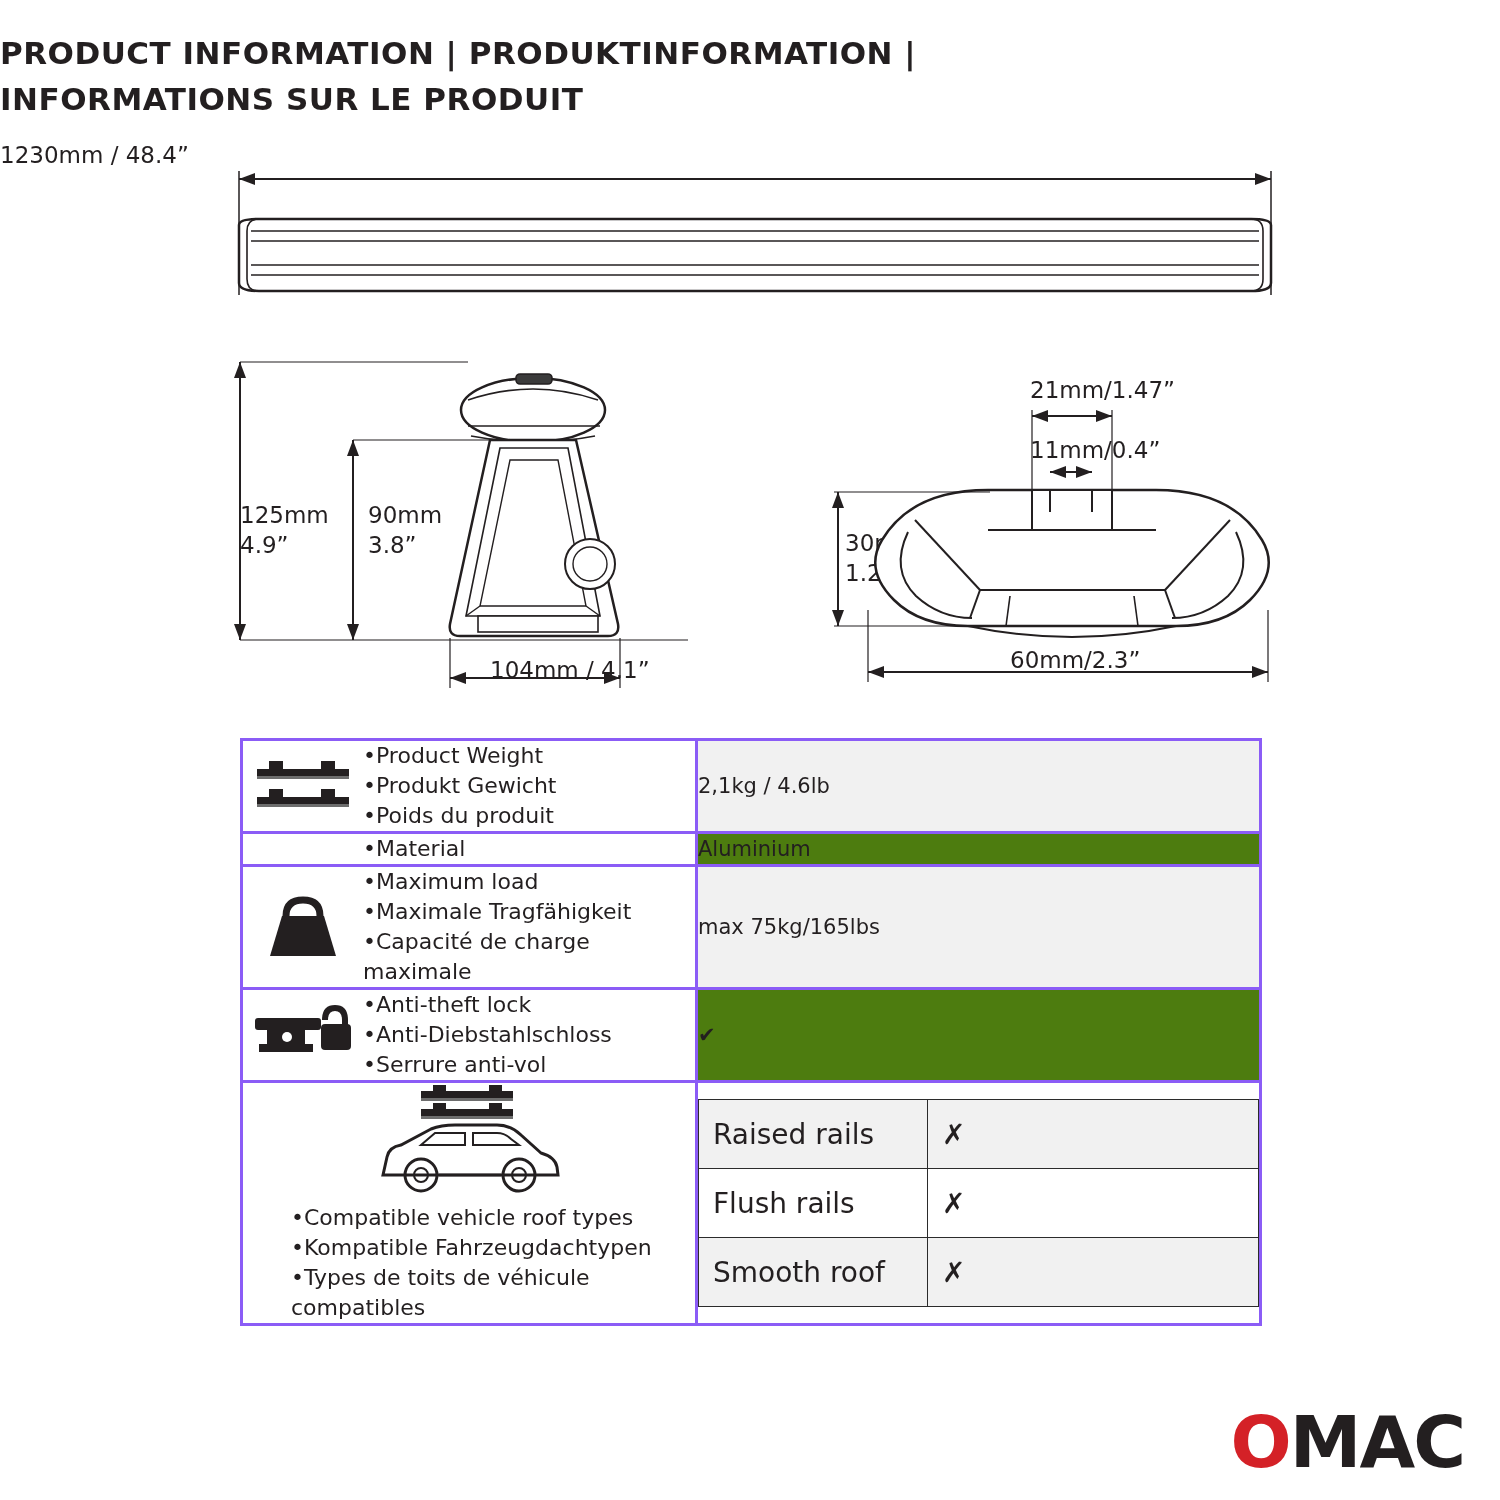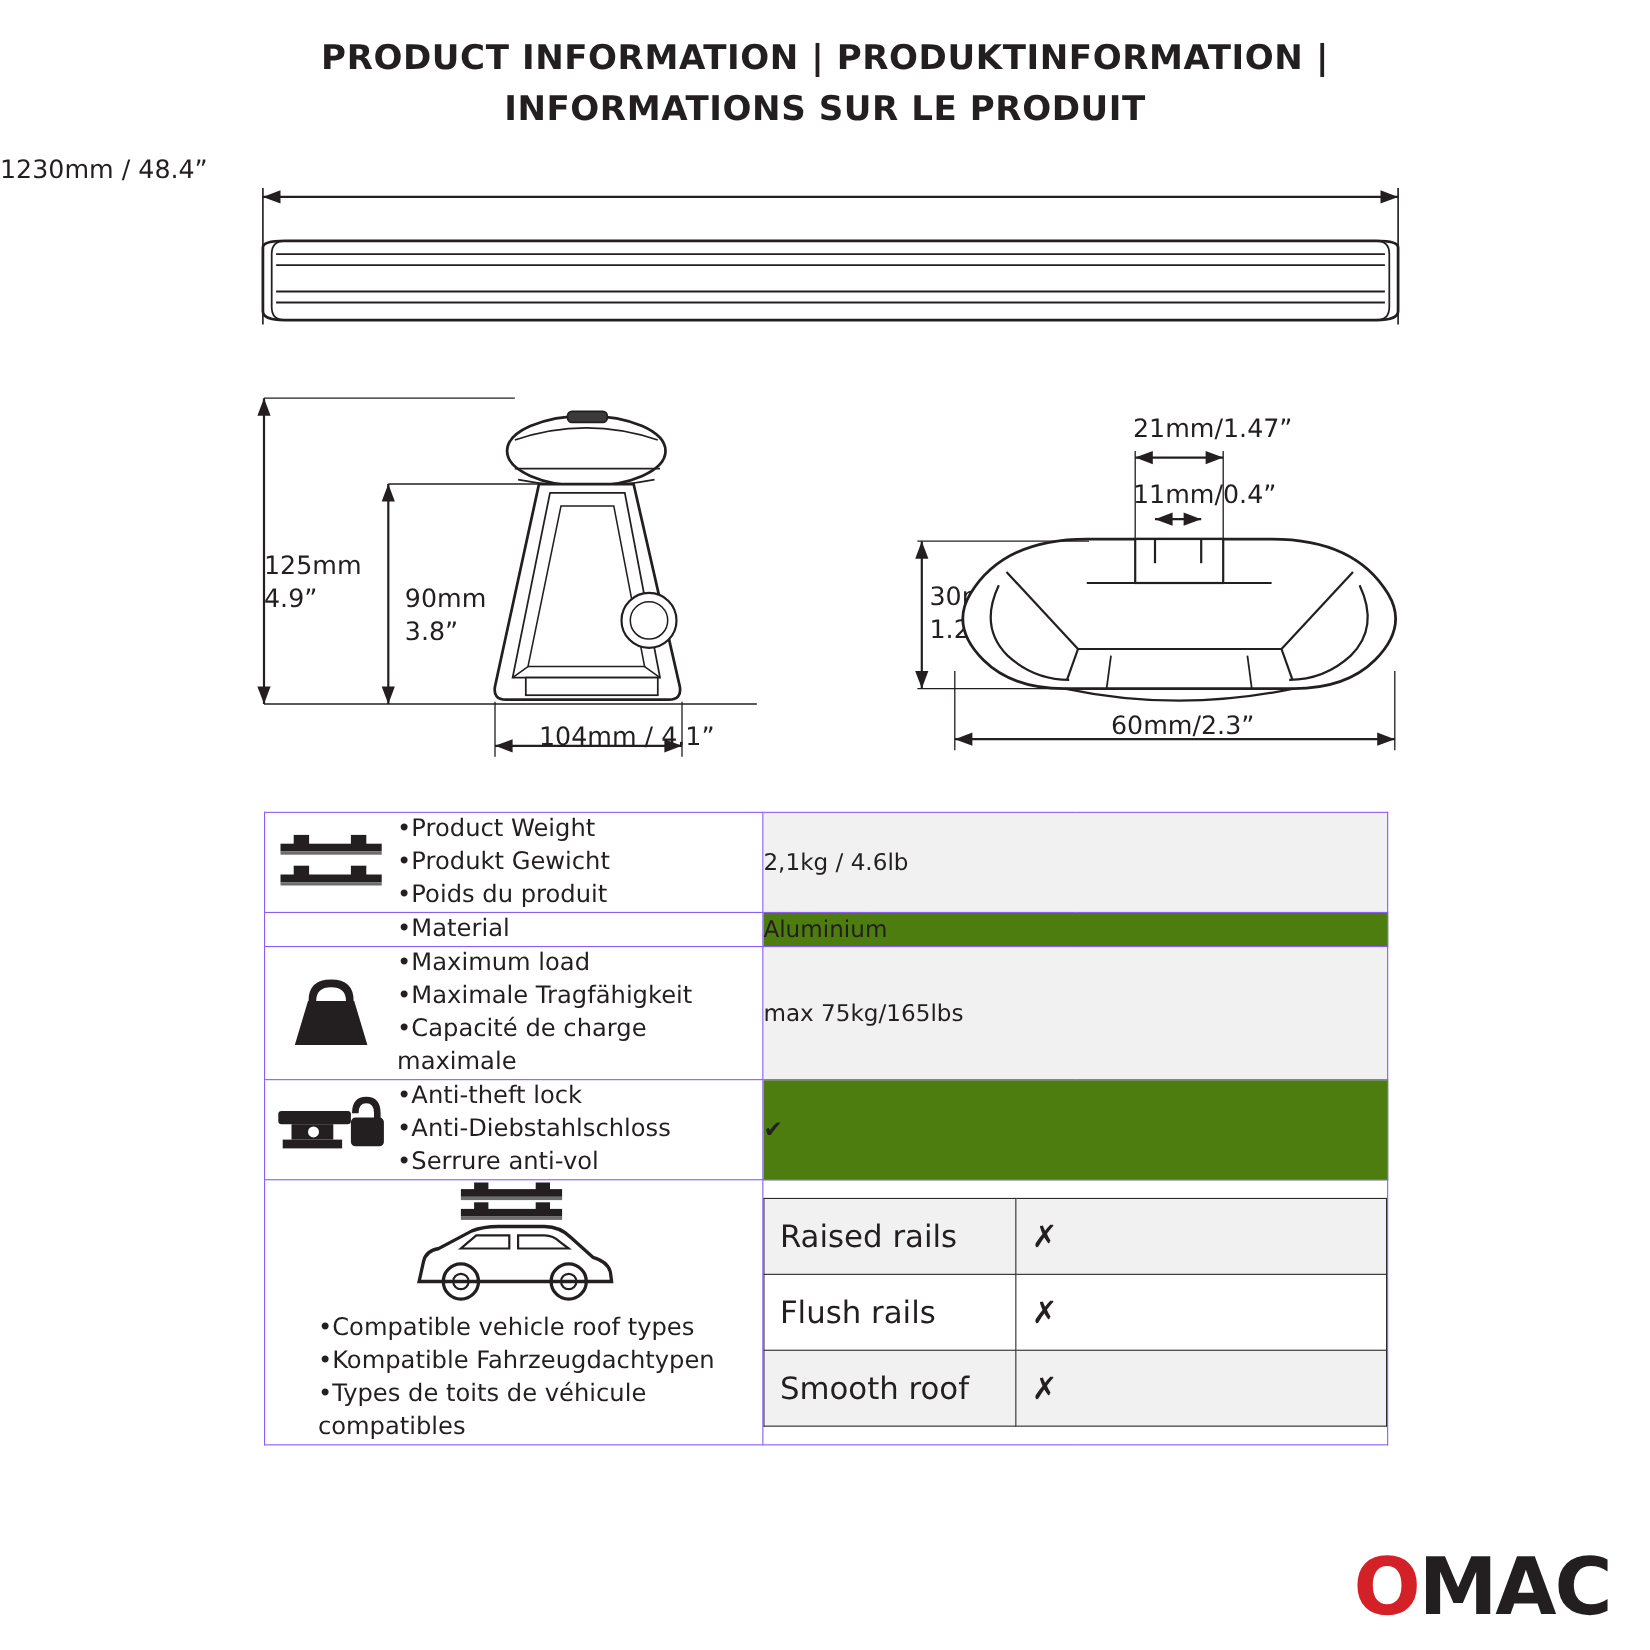--- a/index.html
+++ b/index.html
@@ -19,21 +19,21 @@
     position: absolute;
     inset: 0;
   }
 
   
   .title-block {
     position: absolute;
     top: 30px;
     left: 0;
     width: 1500px;
-    text-align: center;
+    text-align: left;
   }
   .title-line {
     font-size: 31px;
     font-weight: bold;
     letter-spacing: 0.5px;
     line-height: 46px;
     color: #231f20;
   }
 
   
@@ -53,21 +53,21 @@
   
   .spec-table {
     position: absolute;
     left: 240px;
     top: 738px;
     width: 1022px;
     border-collapse: collapse;
     table-layout: fixed;
   }
   .spec-table td {
-    border: 1px solid #8b5cf6;
+    border: 3px solid #8b5cf6;
     vertical-align: middle;
     font-size: 21px;
     color: #231f20;
     padding: 0;
   }
   .label-cell {
     width: 452px;
   }
   .value-cell {
     background: #f1f1f1;
@@ -170,21 +170,21 @@
     <path d="M14,60 Q14,54 34,54 L1026,54 Q1046,54 1046,60 L1046,118 Q1046,126 1026,126 L34,126 Q14,126 14,118 Z" fill="#ffffff" stroke="#231f20" stroke-width="2.5"></path>
     <line x1="26" y1="66" x2="1034" y2="66" stroke="#231f20" stroke-width="1.6"></line>
     <line x1="26" y1="76" x2="1034" y2="76" stroke="#231f20" stroke-width="1.6"></line>
     <line x1="26" y1="100" x2="1034" y2="100" stroke="#231f20" stroke-width="1.6"></line>
     <line x1="26" y1="110" x2="1034" y2="110" stroke="#231f20" stroke-width="1.6"></line>
 
     <path d="M34,54 Q22,54 22,66 L22,114 Q22,126 34,126" fill="none" stroke="#231f20" stroke-width="1.6"></path>
     <path d="M1026,54 Q1038,54 1038,66 L1038,114 Q1038,126 1026,126" fill="none" stroke="#231f20" stroke-width="1.6"></path>
   </svg>
 
-  <div class="dim" style="left:368px; top:500px;margin-top:30px;">90mm
+  <div class="dim" style="left:368px; top:500px;">90mm
 3.8”</div>
   <div class="dim" style="left:240px; top:500px;">125mm
 4.9”</div>
   <div class="dim" style="left:490px; top:655px;">104mm / 4.1”</div>
 
   <svg class="draw" style="left:228px; top:348px;" width="480" height="345" viewBox="0 0 480 345">
 
     <line x1="12" y1="14" x2="12" y2="292" stroke="#231f20" stroke-width="2"></line>
     <polygon points="12,14 6,30 18,30" fill="#231f20"></polygon>
     <polygon points="12,292 6,276 18,276" fill="#231f20"></polygon>

